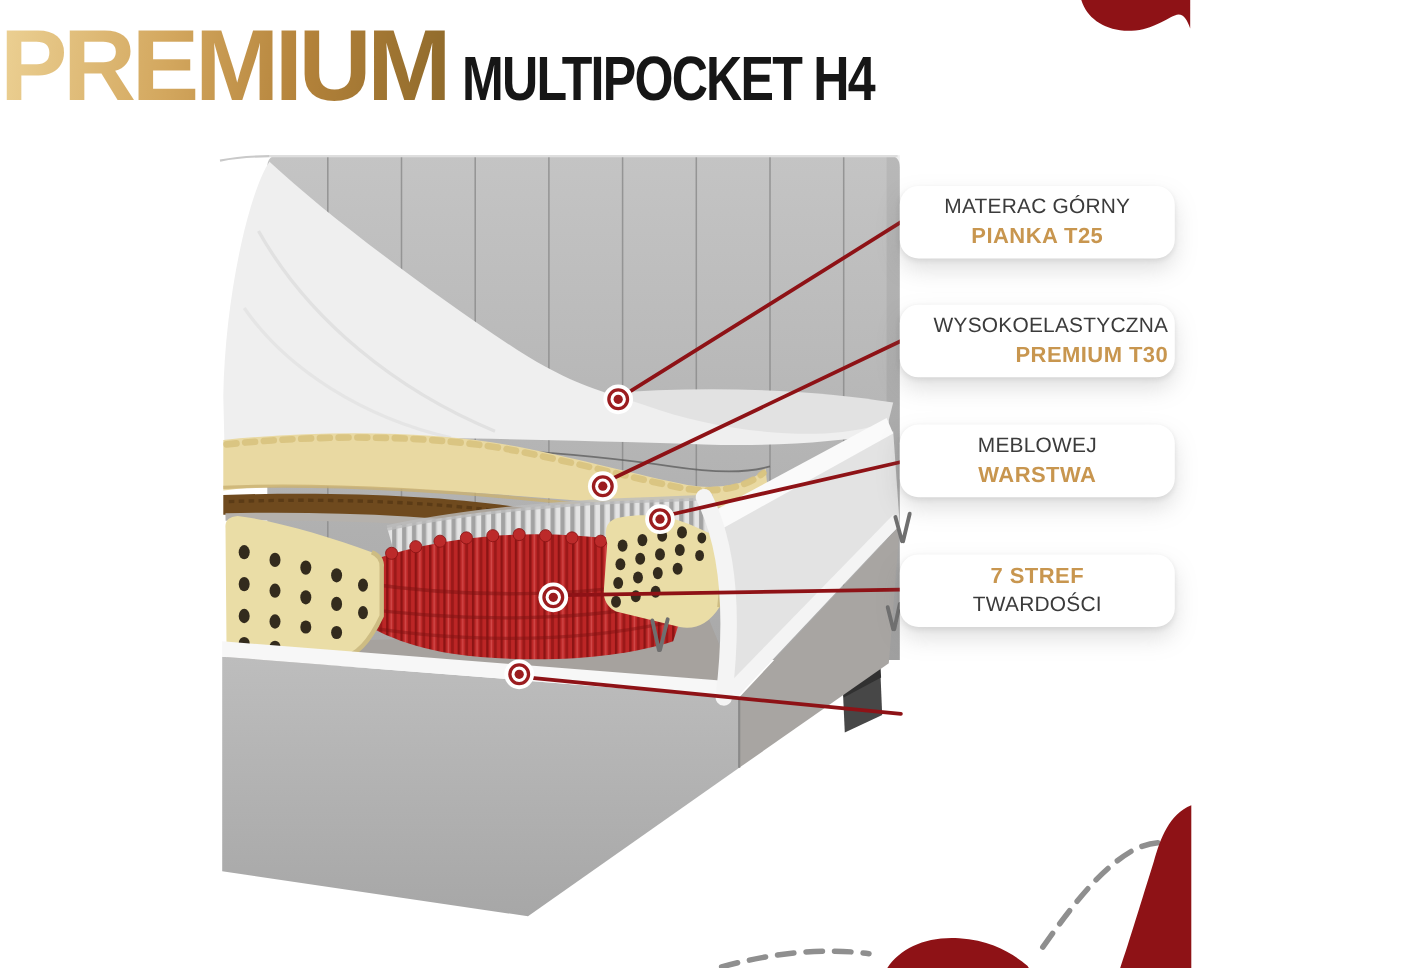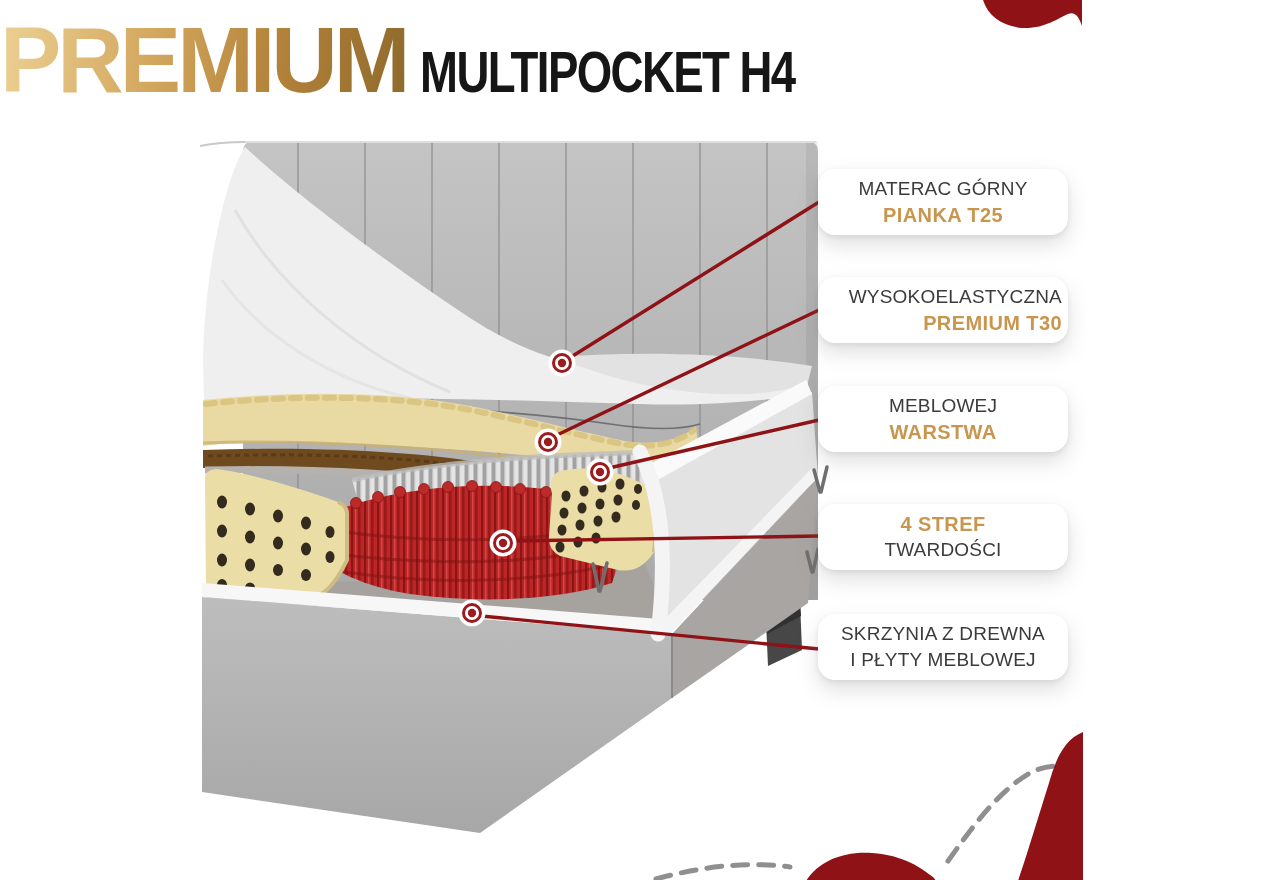--- a/index.html
+++ b/index.html
@@ -259,21 +259,17 @@
   </div>
   <div class="card" id="card2">
     <span class="dark">WYSOKOELASTYCZNA</span>
     <span class="gold">PREMIUM T30</span>
   </div>
   <div class="card" id="card3">
     <span class="dark">MEBLOWEJ</span>
     <span class="gold">WARSTWA</span>
   </div>
   <div class="card" id="card4">
-    <span class="gold">4 STREF</span>
+    <span class="gold">7 STREF</span>
     <span class="dark">TWARDOŚCI</span>
   </div>
-  <div class="card" id="card5">
-    <span class="dark">SKRZYNIA Z DREWNA</span>
-    <span class="dark">I PŁYTY MEBLOWEJ</span>
-  </div>
 
 </div>
 
 </body></html>

